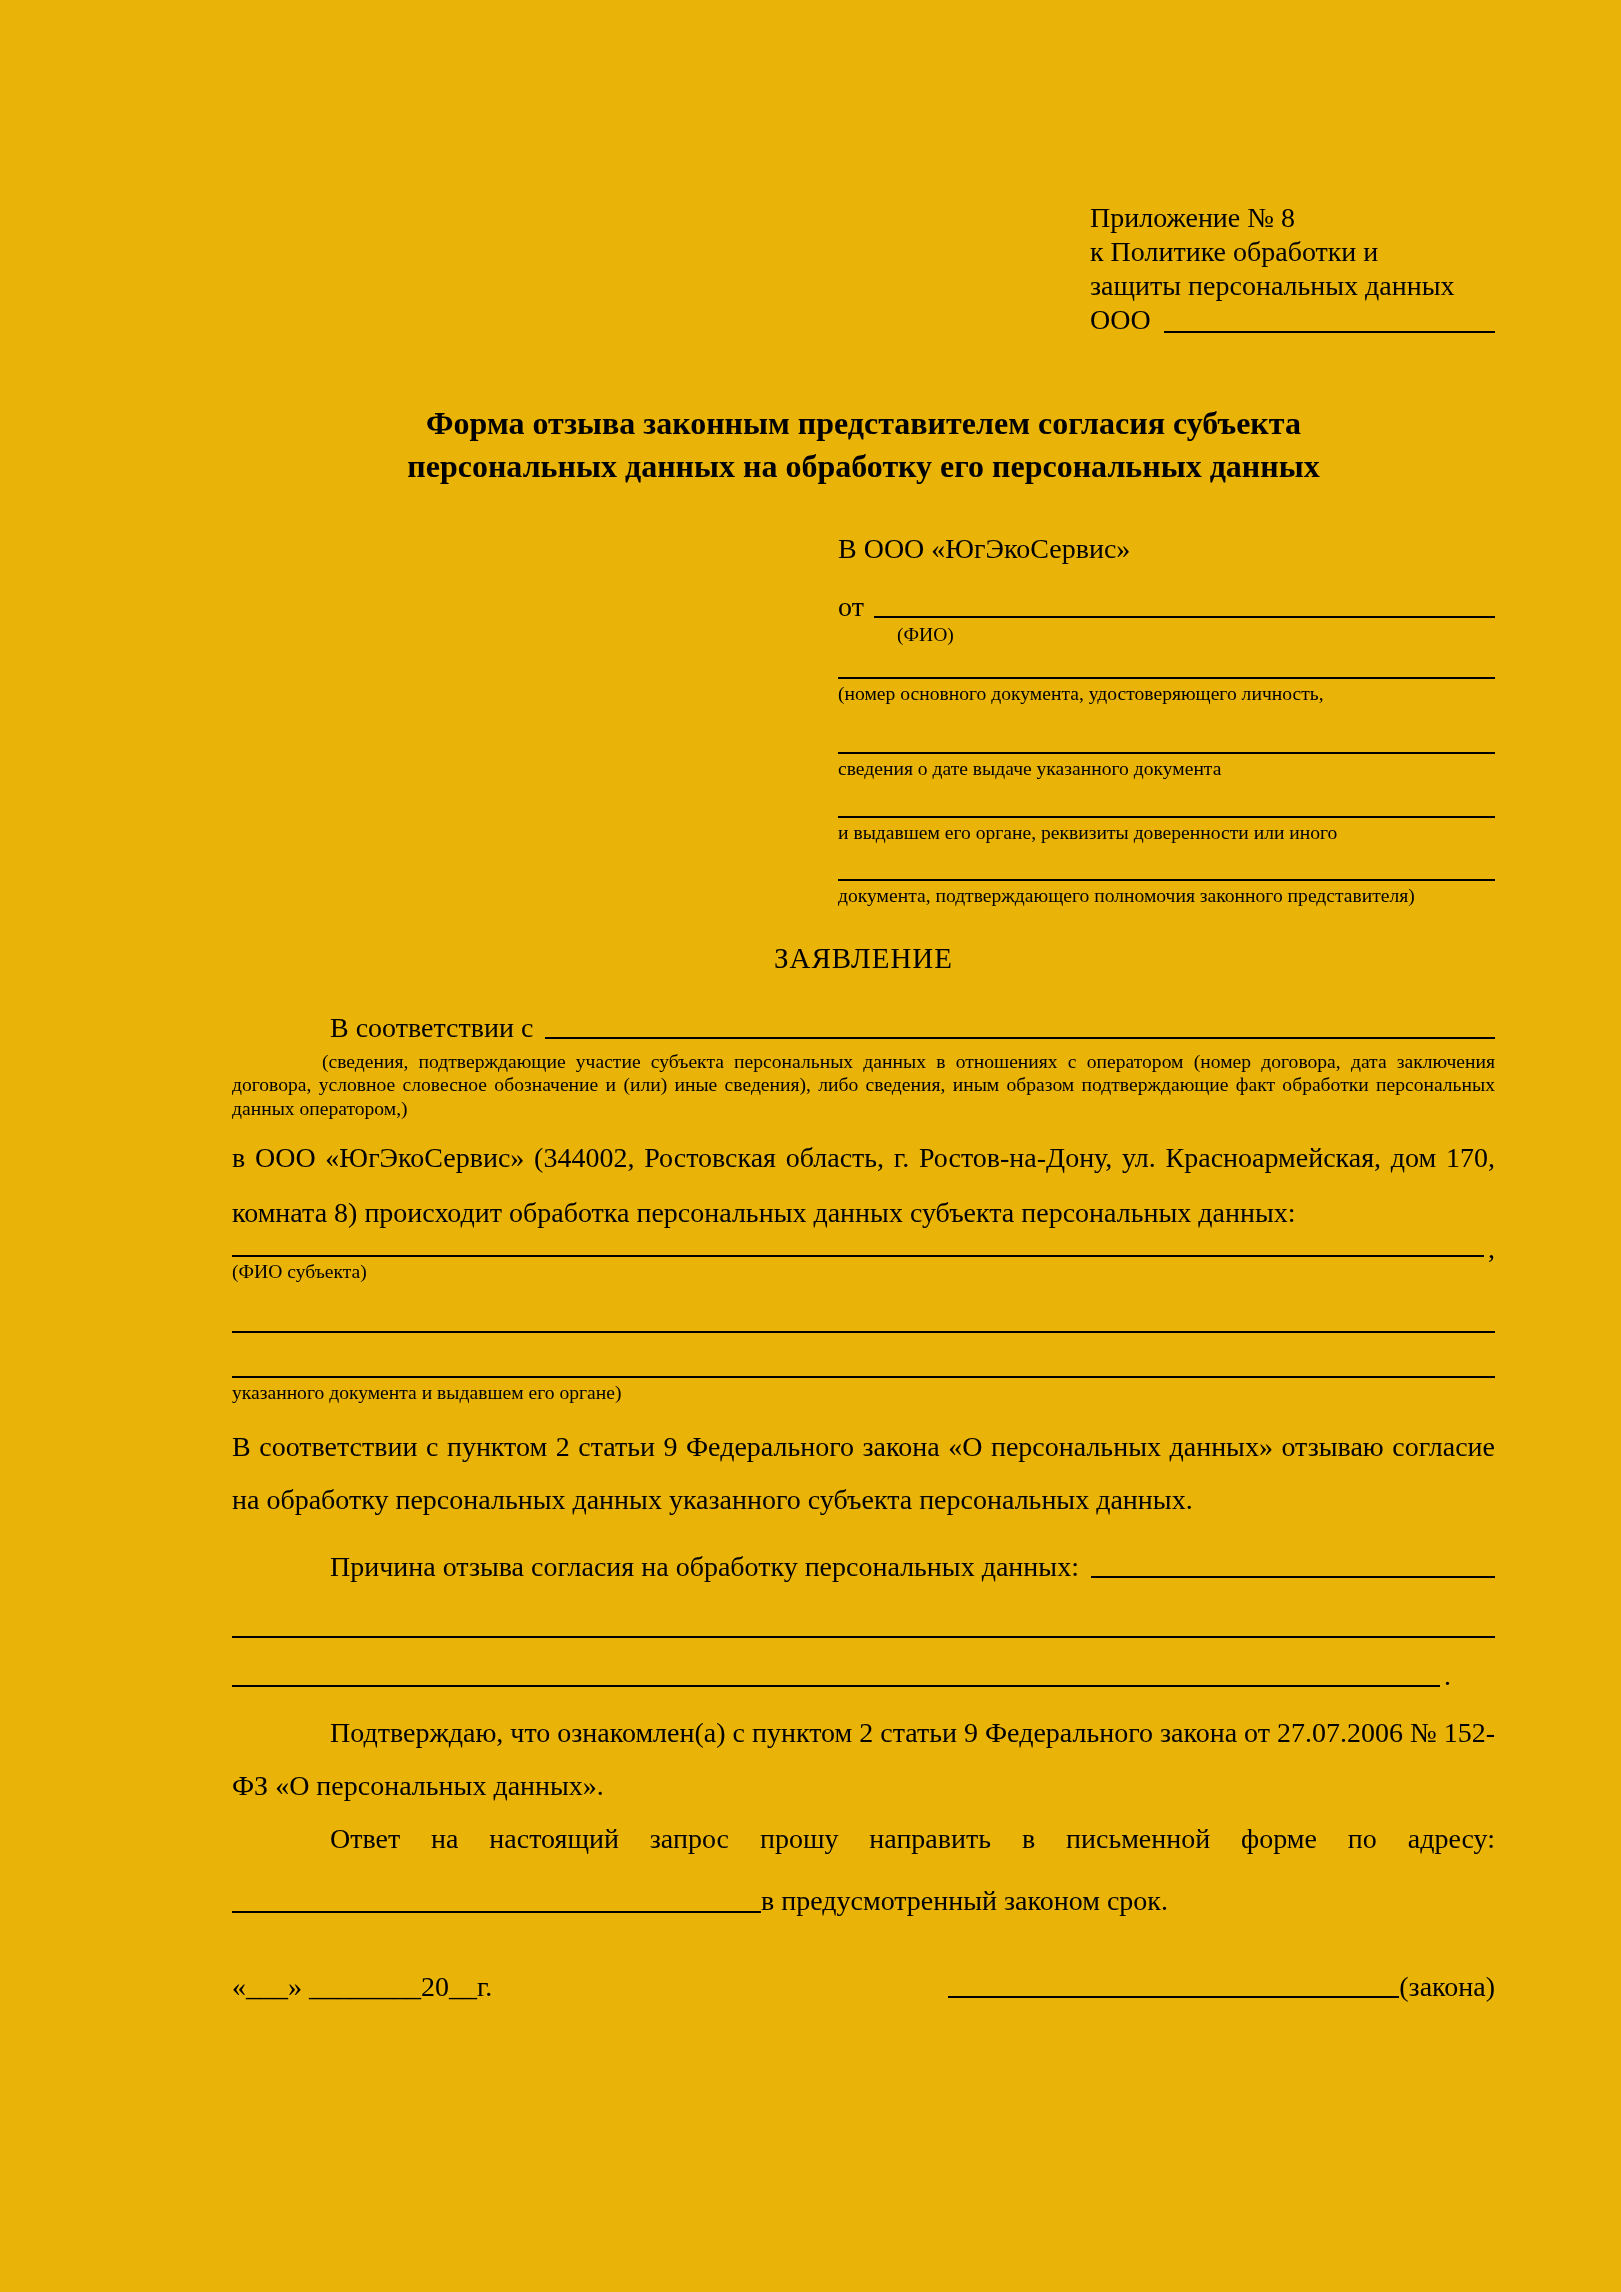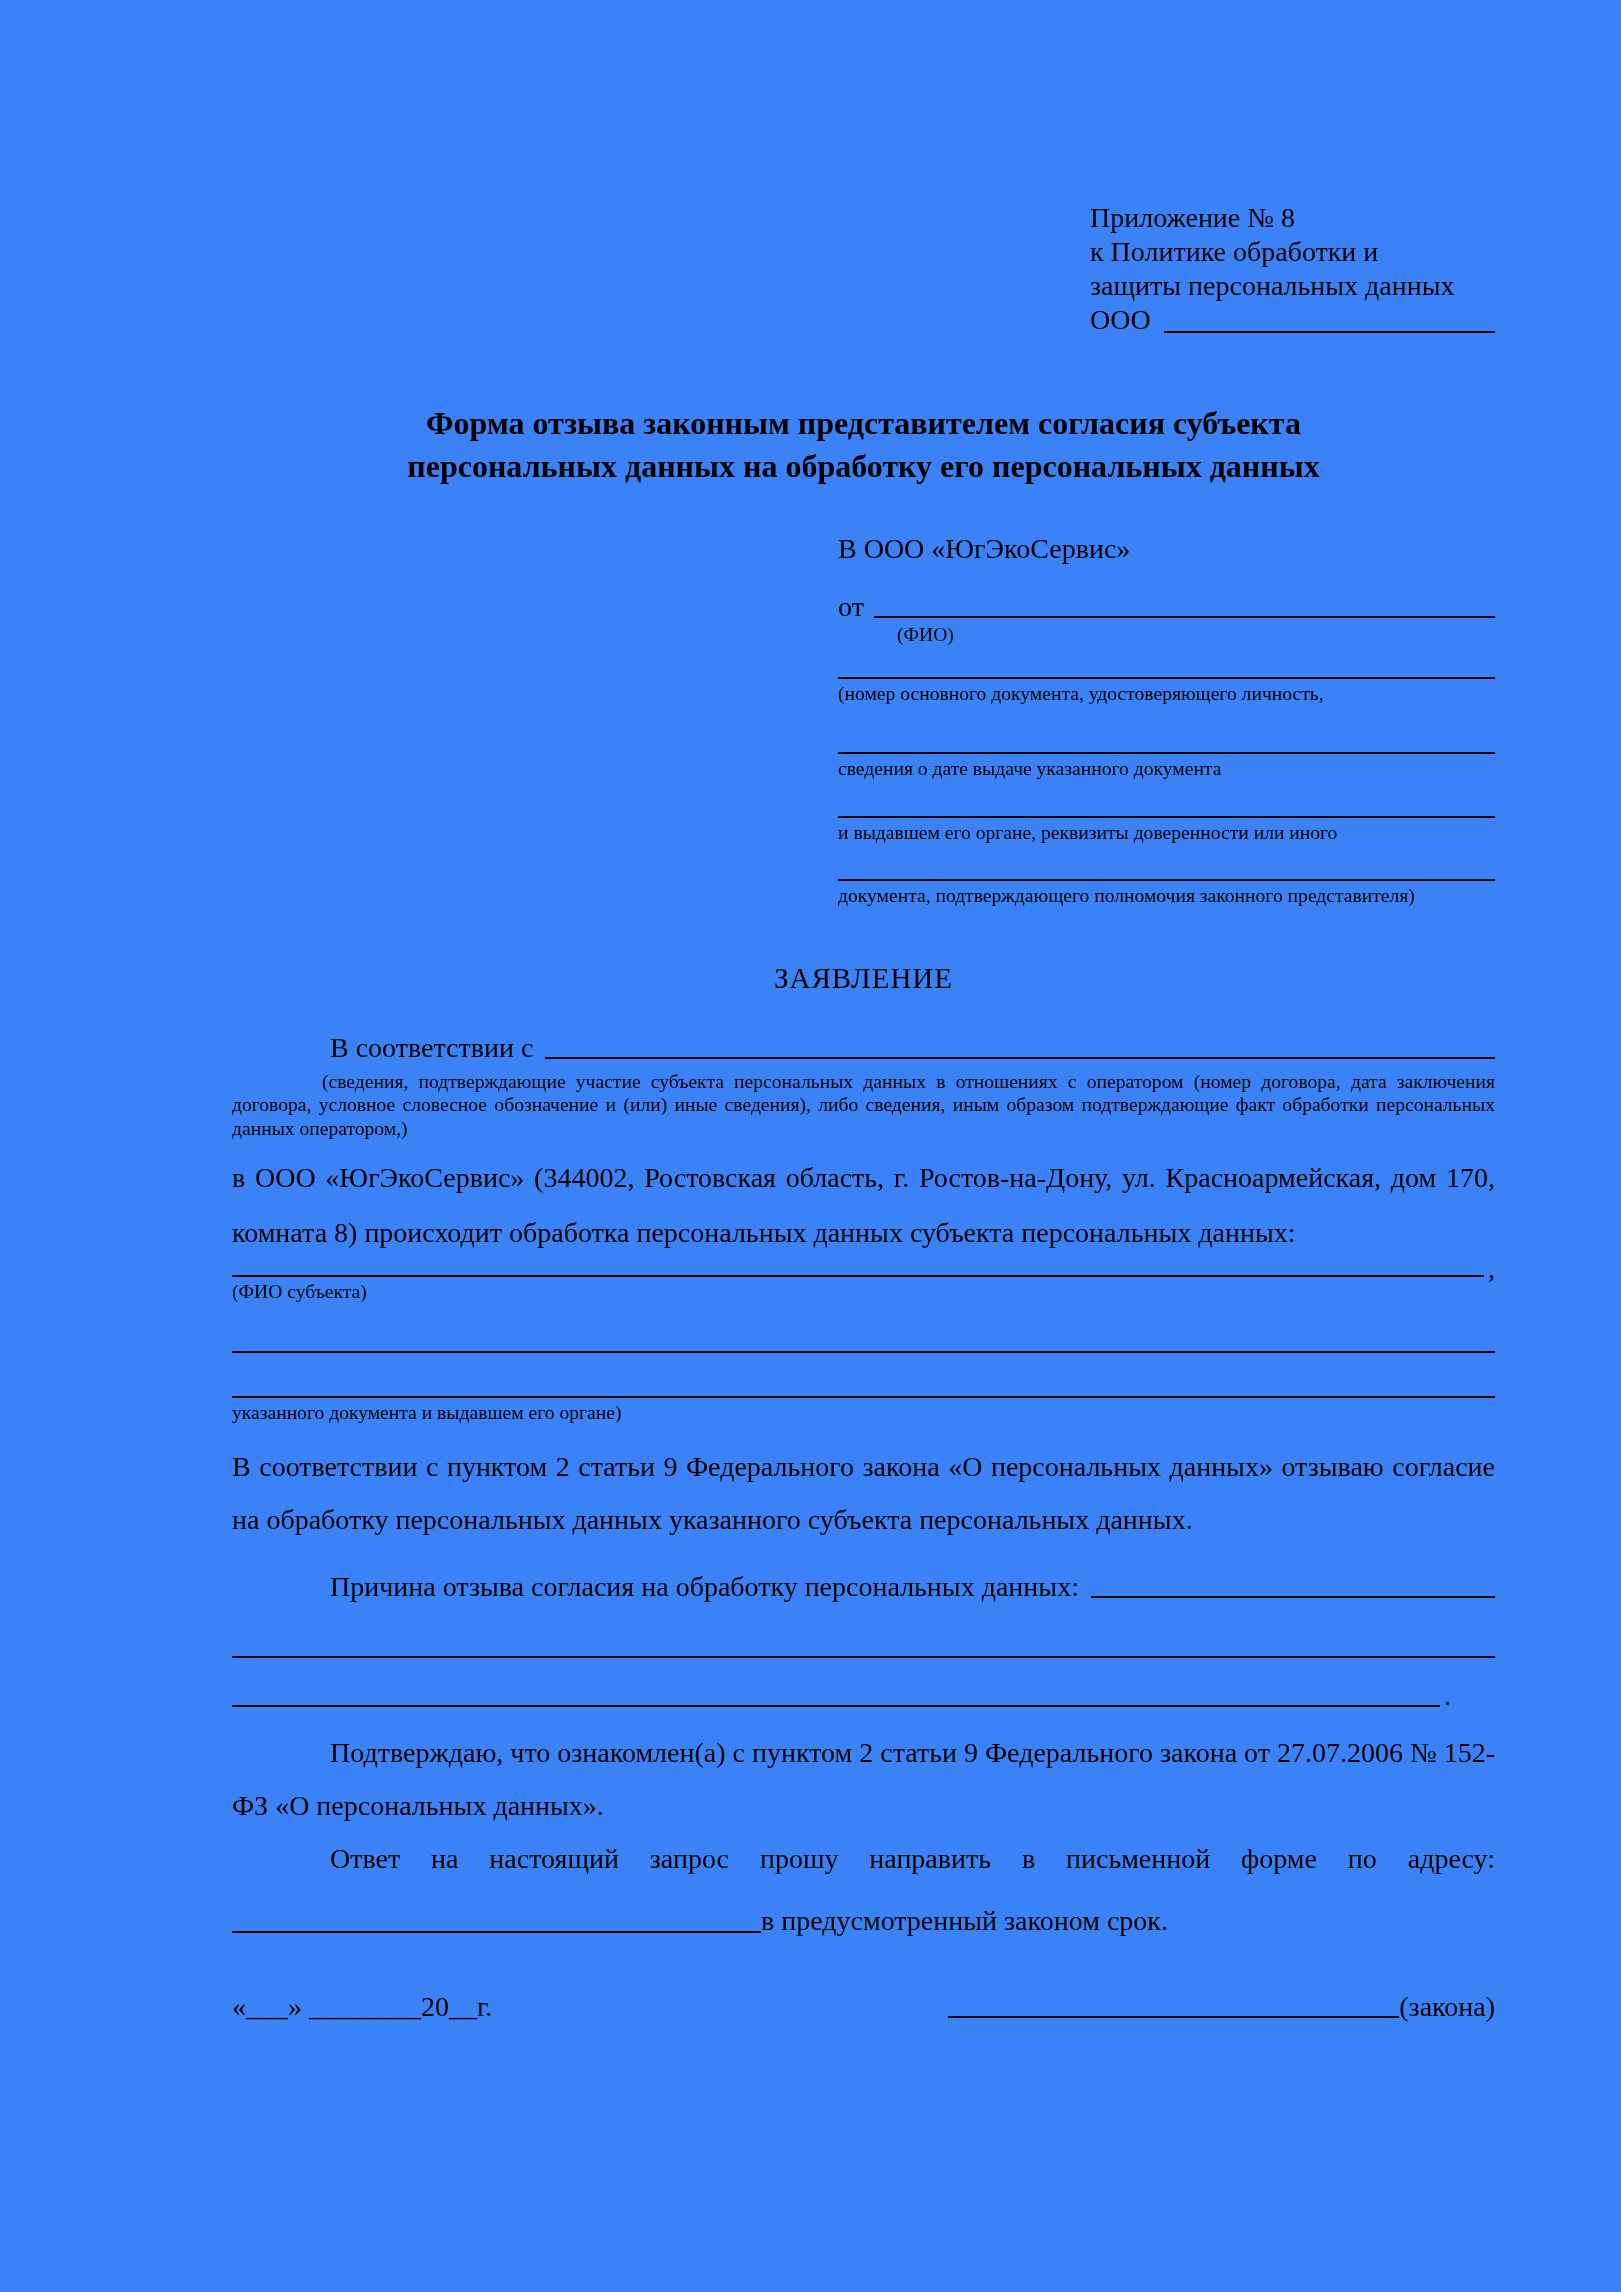--- a/index.html
+++ b/index.html
@@ -1,35 +1,35 @@
 <!DOCTYPE html>
 <html><head>
 <meta charset="utf-8">
 <style>
   html,body{margin:0;padding:0;background:#888;}
   .page{
-    width:1621px;height:2293px;background:#3b82f6;color:#000000;
+    width:1621px;height:2293px;background:#eab308;color:#000000;
     font-family:"Liberation Serif", serif;font-size:28px;
     box-sizing:border-box;padding:0 126px 0 232px;position:relative;
     margin:0 auto;overflow:hidden;
   }
   .appendix{margin-top:201px;margin-left:858px;line-height:34px;}
   .ooo-row{display:flex;align-items:flex-end;gap:13px;}
   .ooo-row .fill{flex:1;border-bottom:2px solid #000;margin-bottom:3.9px;}
   .title{margin-top:65px;font-weight:bold;font-size:32px;line-height:43px;text-align:center;}
   .addressee{margin-top:43px;margin-left:606px;}
   .to-line{line-height:35px;}
   .from-row{margin-top:19.6px;height:37px;display:flex;align-items:flex-end;}
   .from-row .fill{flex:1;border-bottom:2.9px solid #000;margin-bottom:4.9px;margin-left:9.8px;}
   .cap{font-size:19.6px;line-height:23.5px;text-align:left;}
   .fio-cap{padding-left:59px;}
   .u-line{border-top:2.9px solid #000;height:0;}
   .g1{margin-top:31px;} .g2{margin-top:47px;} .g3{margin-top:35px;} .g4{margin-top:35px;}
   .u-cap{padding-top:2.9px;}
-  .heading{margin-top:51px;font-size:29px;line-height:39px;text-align:center;letter-spacing:1px;}
+  .heading{margin-top:31px;font-size:29px;line-height:39px;text-align:center;letter-spacing:1px;}
   .lead-row{margin-top:29px;height:37px;display:flex;align-items:flex-end;padding-left:98px;text-align:right;}
   .lead-row .fill{flex:1;border-bottom:2.9px solid #000;margin-bottom:4.9px;margin-left:11.8px;}
   .small-cap-para{margin-top:5.9px;font-size:19.6px;line-height:23.5px;text-align:justify;text-indent:90px;}
   .body-para{margin-top:9.8px;line-height:55px;text-align:justify;}
   .subj-row{height:17.6px;display:flex;align-items:flex-end;}
   .subj-row .fill{flex:1;border-bottom:2.9px solid #000;margin-bottom:0;}
   .subj-row .tail{line-height:17.6px;padding-left:3.9px;}
   .blank50{height:49px;display:flex;align-items:flex-end;}
   .blank50 .fill{flex:1;border-bottom:2.9px solid #000;}
   .blank46{height:45px;display:flex;align-items:flex-end;}

